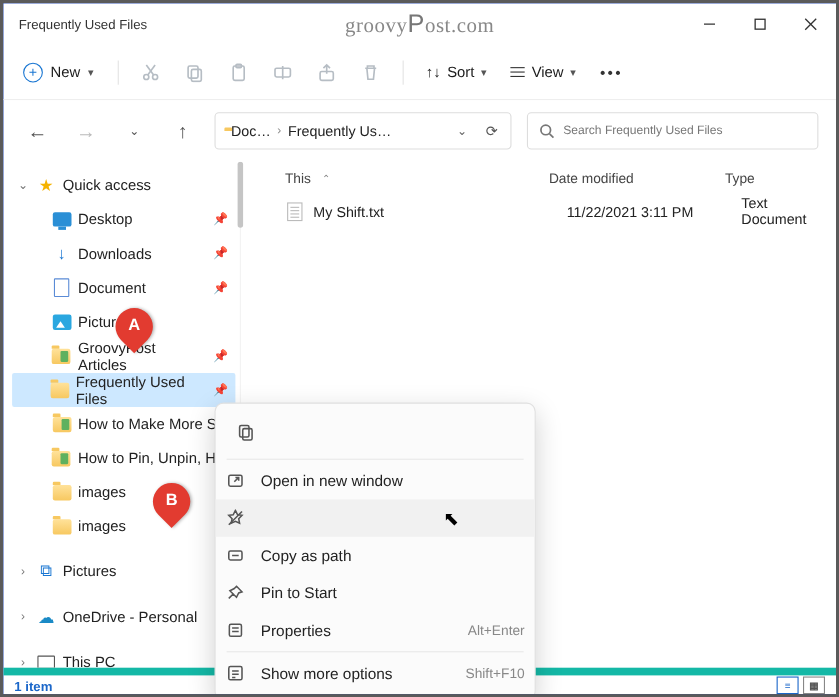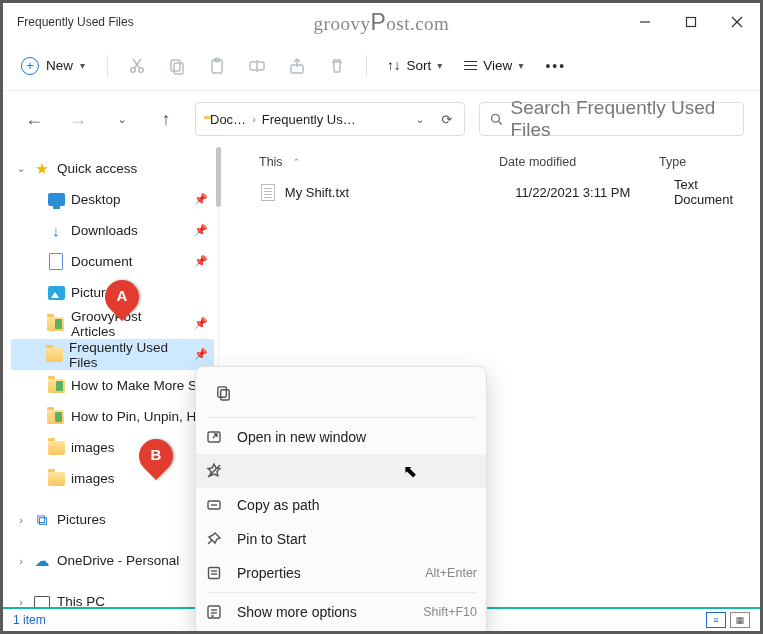--- a/index.html
+++ b/index.html
@@ -31,21 +31,21 @@
 
   
   .addrrow { height: 56px; display:flex; align-items:center; padding:0 16px; gap:14px; }
   .navarrow { width:30px; height:30px; display:flex;align-items:center;justify-content:center; color:#555; font-size:18px; border-radius:4px; }
   .navarrow.dim{color:#bbb;}
   .addrbox { flex: 0 0 270px; height:34px; border:1px solid #ddd; border-radius:4px; display:flex; align-items:center; padding:0 6px 0 8px; gap:6px; font-size:13px; color:#222; }
   .addr-sep { color:#888; font-size:11px; }
   .addr-spacer{flex:1;}
   .addr-chev{width:20px;text-align:center;color:#666;font-size:11px;}
   .addr-refresh{width:22px;text-align:center;color:#555;}
-  .searchbox { flex:1; height:34px; border:1px solid #ddd; border-radius:4px; display:flex;align-items:center; padding:0 10px; gap:8px; color:#777; font-size:19px; }
+  .searchbox { flex:1; height:34px; border:1px solid #ddd; border-radius:4px; display:flex;align-items:center; padding:0 10px; gap:8px; color:#777; font-size:11px; }
   .searchbox svg{width:14px;height:14px;stroke:#777;stroke-width:1.8;fill:none;}
 
   
   .body { flex:1; display:flex; overflow:hidden; position:relative; }
   .sidebar { width: 216px; padding:6px 4px 6px 8px; font-size:13.5px; color:#222; overflow:hidden; position:relative; border-right:1px solid #f2f2f2;}
   .tree-row { display:flex; align-items:center; height:31px; padding-left:4px; border-radius:2px; gap:6px; position:relative;}
   .tree-row .exp { width:12px; text-align:center; color:#777; font-size:11px;}
   .tree-row .noexp{width:12px;}
   .indent { padding-left: 18px; }
   .tree-row .ico { width:18px; height:18px; display:flex;align-items:center;justify-content:center; font-size:15px;}
@@ -73,21 +73,21 @@
   .col-name{width:240px; display:flex; gap:10px; align-items:center;}
   .col-name .sort{font-size:9px;color:#888;}
   .col-date{width:160px;}
   .col-type{flex:1;}
   .filerow { display:flex; align-items:center; height:30px; padding-left:40px; font-size:13px; color:#222;}
   .filerow .fico{width:18px;height:18px;margin-right:8px;display:flex;align-items:center;justify-content:center;}
   .txt-ico{width:14px;height:17px;background:#fff;border:1px solid #bbb;position:relative;}
   .txt-ico::before{content:"";position:absolute;left:2px;top:3px;right:2px;height:1px;background:#bbb;box-shadow:0 3px 0 #bbb,0 6px 0 #bbb,0 9px 0 #bbb;}
 
   
-  .statusbar { height:24px; border-top:2px solid #14b8a6; display:flex; align-items:center; padding:0 10px; font-size:12px; color:#1a66c9;}
+  .statusbar { height:24px; border-top:7px solid #14b8a6; display:flex; align-items:flex-end; padding:0 10px; font-size:12px; color:#1a66c9;font-weight:bold;}
   .statusbar .right{margin-left:auto;display:flex;gap:4px;}
   .view-toggle{width:20px;height:16px;border:1px solid #888;display:flex;align-items:center;justify-content:center;font-size:9px;color:#555;}
   .view-toggle.active{border-color:#1a66c9;color:#1a66c9;}
 
   
   .ctxmenu { position:absolute; left:192px; top:363px; width:292px; background:#fbfbfb; border:1px solid #e0e0e0; border-radius:8px; box-shadow:0 8px 24px rgba(0,0,0,.18); padding:6px 0; font-size:14px; color:#222;}
   .ctx-toprow{display:flex;gap:8px;padding:4px 12px 8px;}
   .ctx-topicon{width:30px;height:30px;display:flex;align-items:center;justify-content:center;border-radius:4px;}
   .ctx-topicon svg{width:17px;height:17px;stroke:#555;fill:none;stroke-width:1.5;}
   .ctx-sep{height:1px;background:#e8e8e8;margin:2px 10px;}

